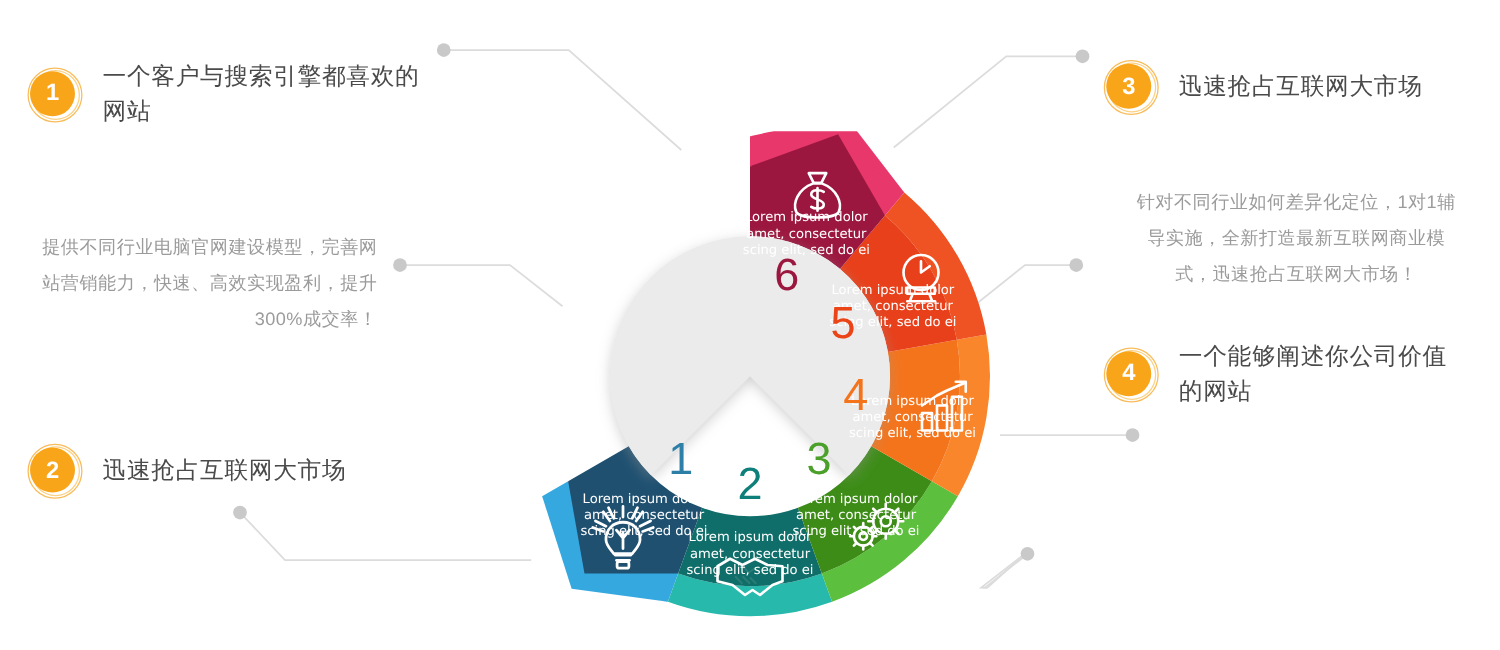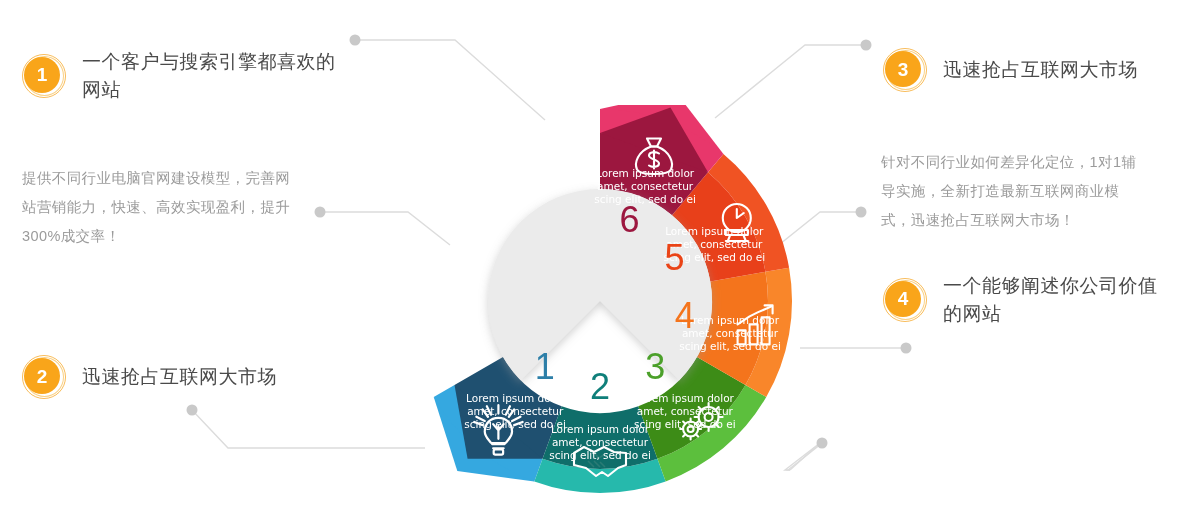--- a/index.html
+++ b/index.html
@@ -96,21 +96,21 @@
   <div class="callout" style="left:22px;top:48px;width:330px;">
     <div class="callout-head">
       <div class="badge">
         <div class="ring-outer"></div>
         <div class="ring-mid"></div>
         <div class="disc">1</div>
       </div>
       <div class="callout-title">一个客户与搜索引擎都喜欢的网站</div>
     </div>
   </div>
-  <div class="callout callout-body" style="left:22px;top:164px;width:280px;">提供不同行业电脑官网建设模型，完善网站营销能力，快速、高效实现盈利，提升300%成交率！</div>
+  <div class="callout callout-body" style="left:22px;top:184px;width:280px;text-align:right;">提供不同行业电脑官网建设模型，完善网站营销能力，快速、高效实现盈利，提升300%成交率！</div>
 
   <div class="callout" style="left:22px;top:355px;width:330px;">
     <div class="callout-head">
       <div class="badge">
         <div class="ring-outer"></div>
         <div class="ring-mid"></div>
         <div class="disc">2</div>
       </div>
       <div class="callout-title">迅速抢占互联网大市场</div>
     </div>
@@ -119,21 +119,21 @@
   <div class="callout" style="left:883px;top:48px;width:310px;">
     <div class="callout-head">
       <div class="badge">
         <div class="ring-outer"></div>
         <div class="ring-mid"></div>
         <div class="disc">3</div>
       </div>
       <div class="callout-title">迅速抢占互联网大市场</div>
     </div>
   </div>
-  <div class="callout callout-body" style="left:881px;top:148px;width:268px;">针对不同行业如何差异化定位，1对1辅导实施，全新打造最新互联网商业模式，迅速抢占互联网大市场！</div>
+  <div class="callout callout-body" style="left:903px;top:148px;width:268px;text-align:center;">针对不同行业如何差异化定位，1对1辅导实施，全新打造最新互联网商业模式，迅速抢占互联网大市场！</div>
 
   <div class="callout" style="left:883px;top:272px;width:290px;">
     <div class="callout-head">
       <div class="badge">
         <div class="ring-outer"></div>
         <div class="ring-mid"></div>
         <div class="disc">4</div>
       </div>
       <div class="callout-title">一个能够阐述你公司价值的网站</div>
     </div>

